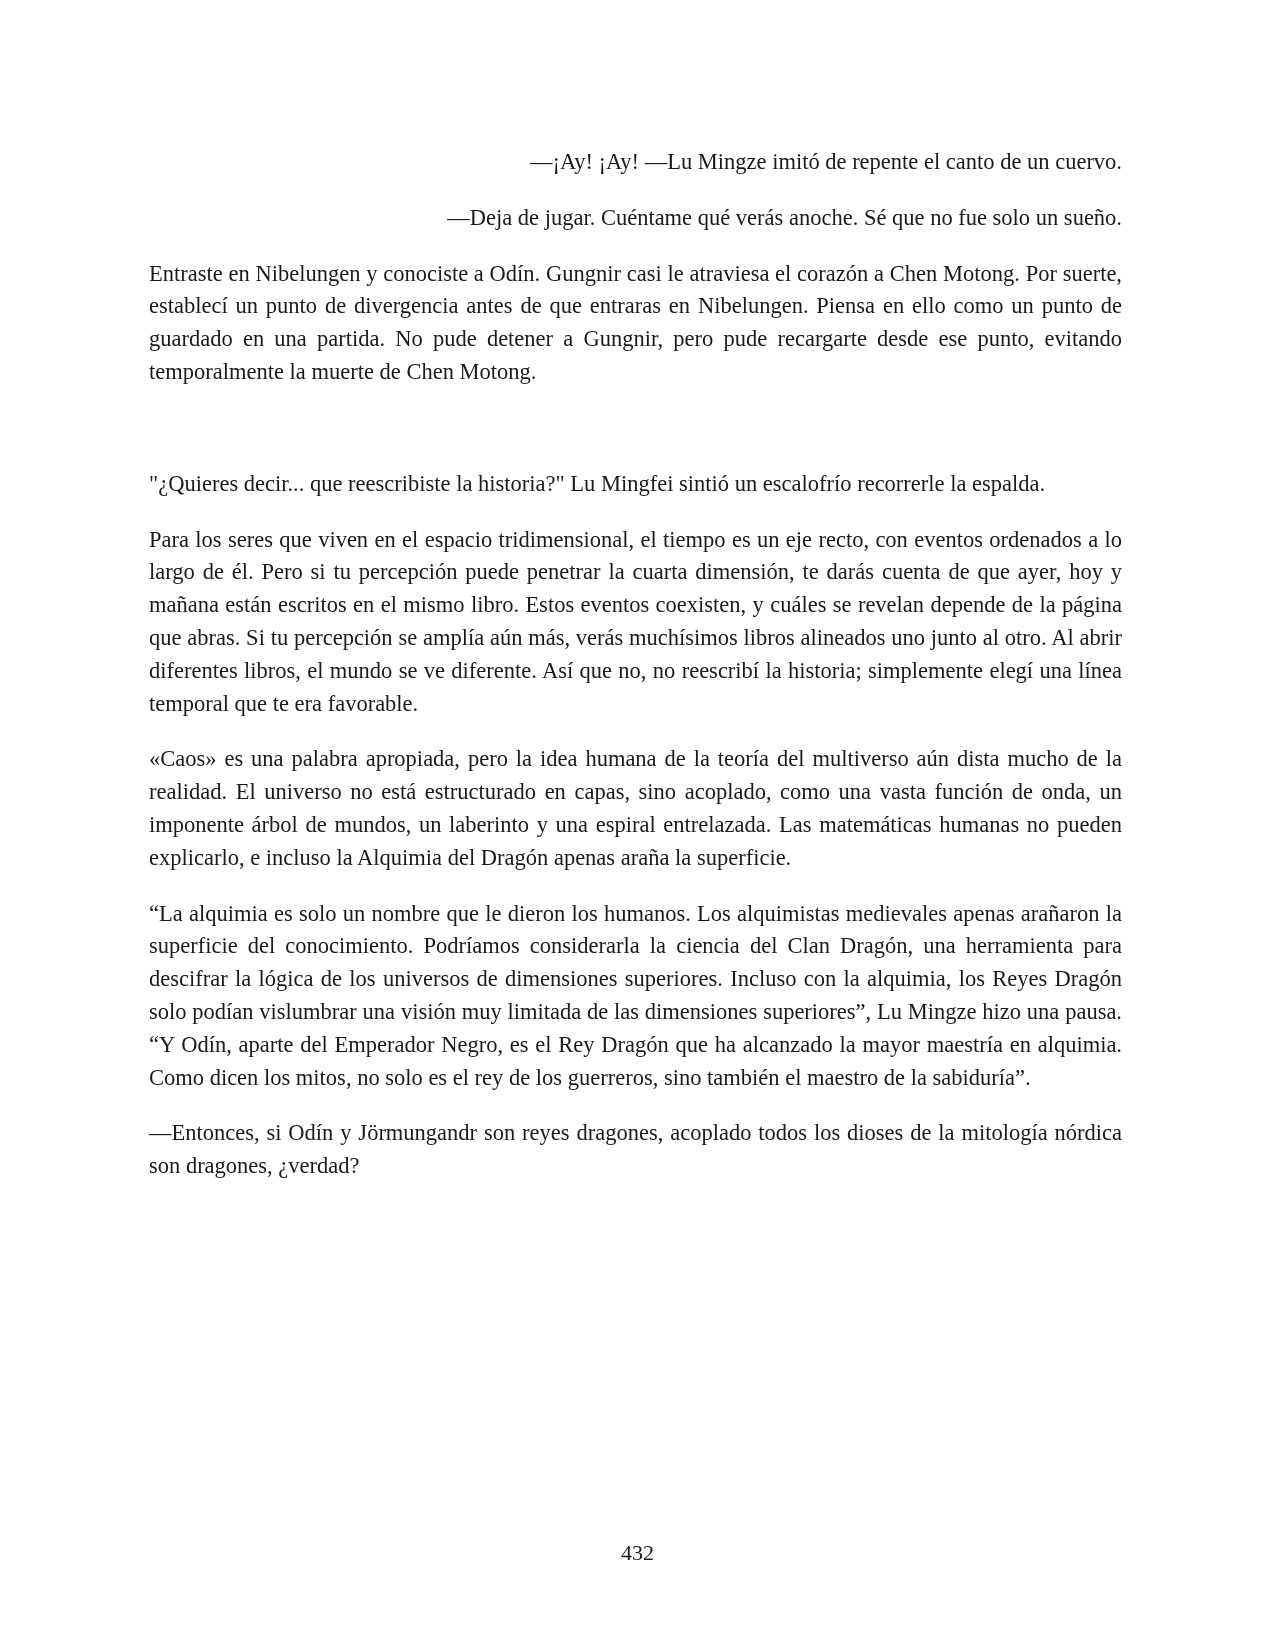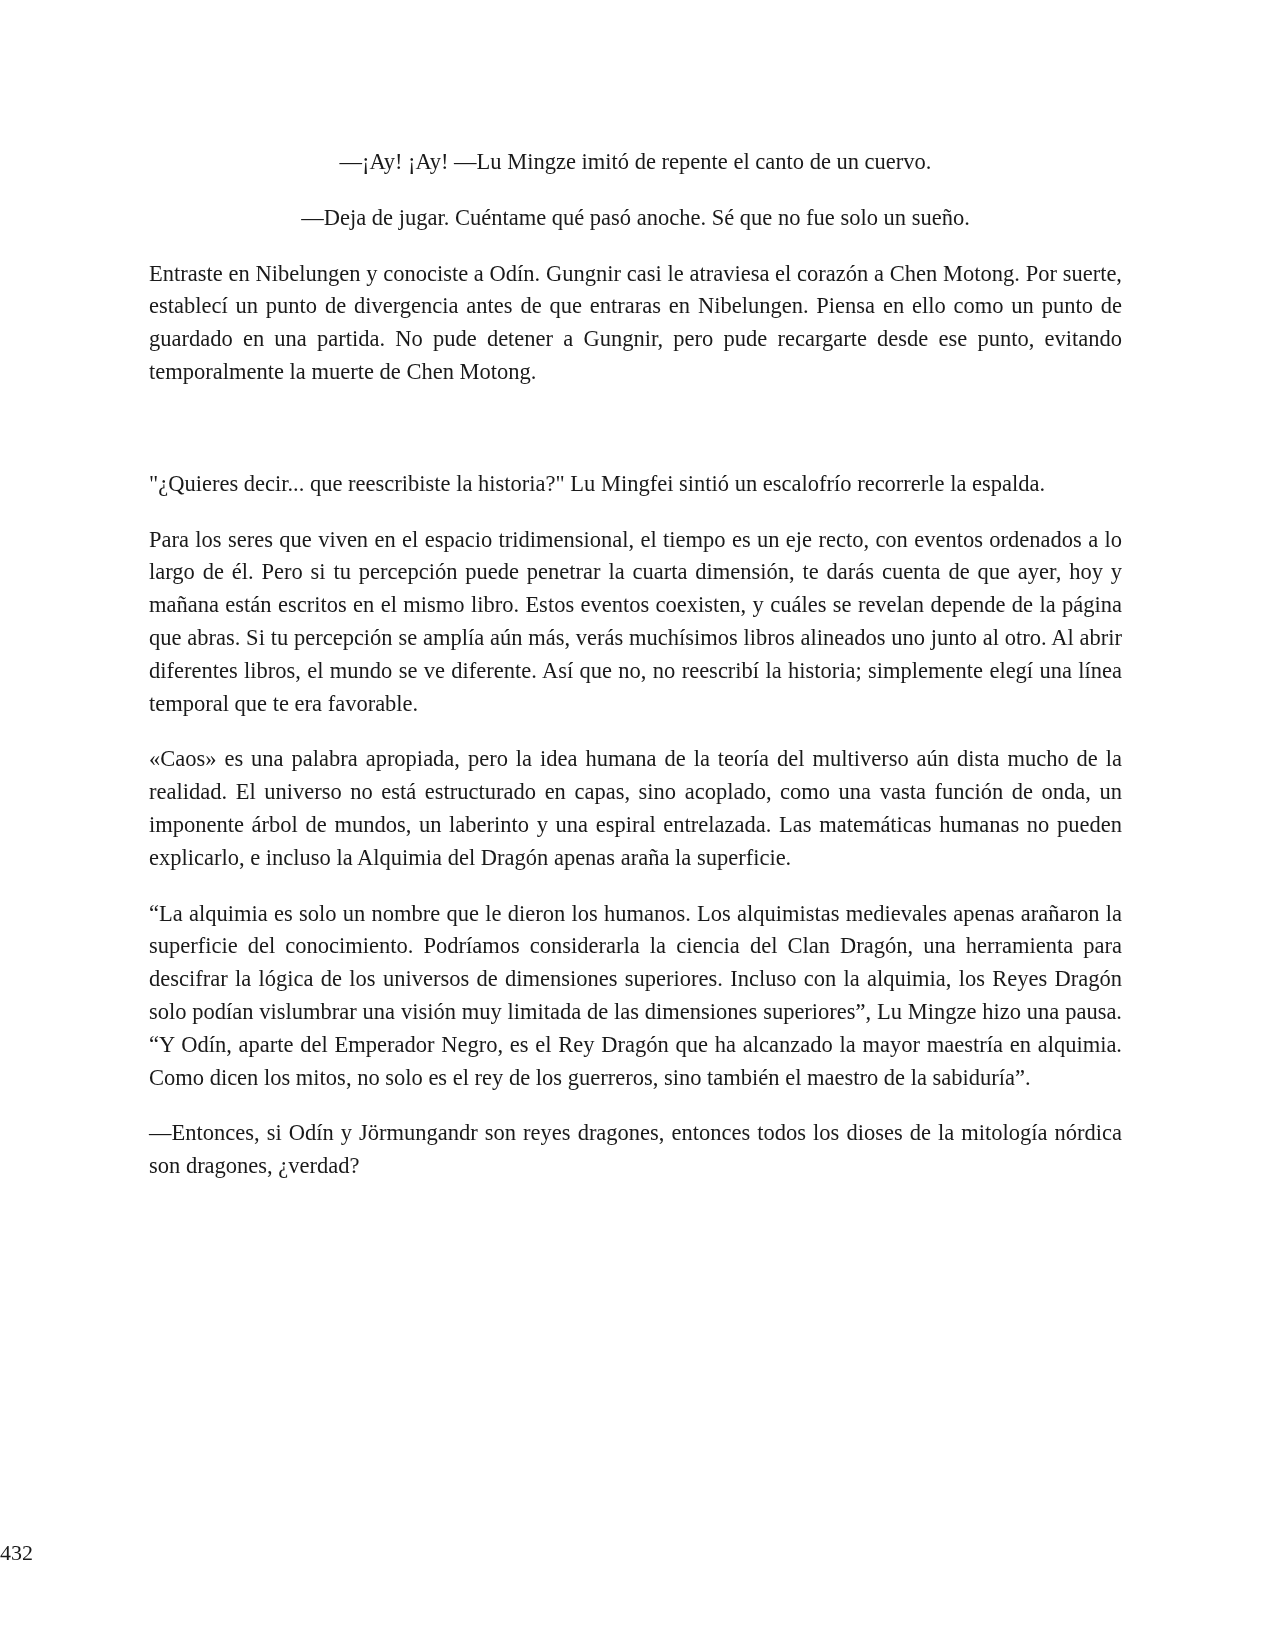--- a/index.html
+++ b/index.html
@@ -8,39 +8,40 @@
       position: absolute;
       left: 149px;
       top: 146px;
       width: 973px;
       font-family: "Liberation Serif", "DejaVu Serif", serif;
       font-size: 22.5px;
       line-height: 32.8px;
       color: #1a1a1a;
     }
     .para { margin: 0 0 23px 0; text-align: justify; }
-    .para.left { text-align: center; }
+    .para.left { text-align: right; }
     .spacer { height: 56px; }
     .page-number {
       position: absolute;
       left: 0; width: 1275px;
       top: 1540px;
+      text-align: center;
       font-family: "Liberation Serif", "DejaVu Serif", serif;
       font-size: 22px;
       color: #1a1a1a;
     }
   </style>
 </head>
 <body>
 
 <div class="page">
   <p class="para left">—¡Ay! ¡Ay! —Lu Mingze imitó de repente el canto de un cuervo.</p>
-  <p class="para left">—Deja de jugar. Cuéntame qué pasó anoche. Sé que no fue solo un sueño.</p>
+  <p class="para left">—Deja de jugar. Cuéntame qué verás anoche. Sé que no fue solo un sueño.</p>
   <p class="para">Entraste en Nibelungen y conociste a Odín. Gungnir casi le atraviesa el corazón a Chen Motong. Por suerte, establecí un punto de divergencia antes de que entraras en Nibelungen. Piensa en ello como un punto de guardado en una partida. No pude detener a Gungnir, pero pude recargarte desde ese punto, evitando temporalmente la muerte de Chen Motong.</p>
   <div class="spacer"></div>
   <p class="para">"¿Quieres decir... que reescribiste la historia?" Lu Mingfei sintió un escalofrío recorrerle la espalda.</p>
   <p class="para">Para los seres que viven en el espacio tridimensional, el tiempo es un eje recto, con eventos ordenados a lo largo de él. Pero si tu percepción puede penetrar la cuarta dimensión, te darás cuenta de que ayer, hoy y mañana están escritos en el mismo libro. Estos eventos coexisten, y cuáles se revelan depende de la página que abras. Si tu percepción se amplía aún más, verás muchísimos libros alineados uno junto al otro. Al abrir diferentes libros, el mundo se ve diferente. Así que no, no reescribí la historia; simplemente elegí una línea temporal que te era favorable.</p>
   <p class="para">«Caos» es una palabra apropiada, pero la idea humana de la teoría del multiverso aún dista mucho de la realidad. El universo no está estructurado en capas, sino acoplado, como una vasta función de onda, un imponente árbol de mundos, un laberinto y una espiral entrelazada. Las matemáticas humanas no pueden explicarlo, e incluso la Alquimia del Dragón apenas araña la superficie.</p>
   <p class="para">“La alquimia es solo un nombre que le dieron los humanos. Los alquimistas medievales apenas arañaron la superficie del conocimiento. Podríamos considerarla la ciencia del Clan Dragón, una herramienta para descifrar la lógica de los universos de dimensiones superiores. Incluso con la alquimia, los Reyes Dragón solo podían vislumbrar una visión muy limitada de las dimensiones superiores”, Lu Mingze hizo una pausa. “Y Odín, aparte del Emperador Negro, es el Rey Dragón que ha alcanzado la mayor maestría en alquimia. Como dicen los mitos, no solo es el rey de los guerreros, sino también el maestro de la sabiduría”.</p>
-  <p class="para">—Entonces, si Odín y Jörmungandr son reyes dragones, entonces todos los dioses de la mitología nórdica son dragones, ¿verdad?</p>
+  <p class="para">—Entonces, si Odín y Jörmungandr son reyes dragones, acoplado todos los dioses de la mitología nórdica son dragones, ¿verdad?</p>
 </div>
 
 <div class="page-number">432</div>
 
 </body></html>

